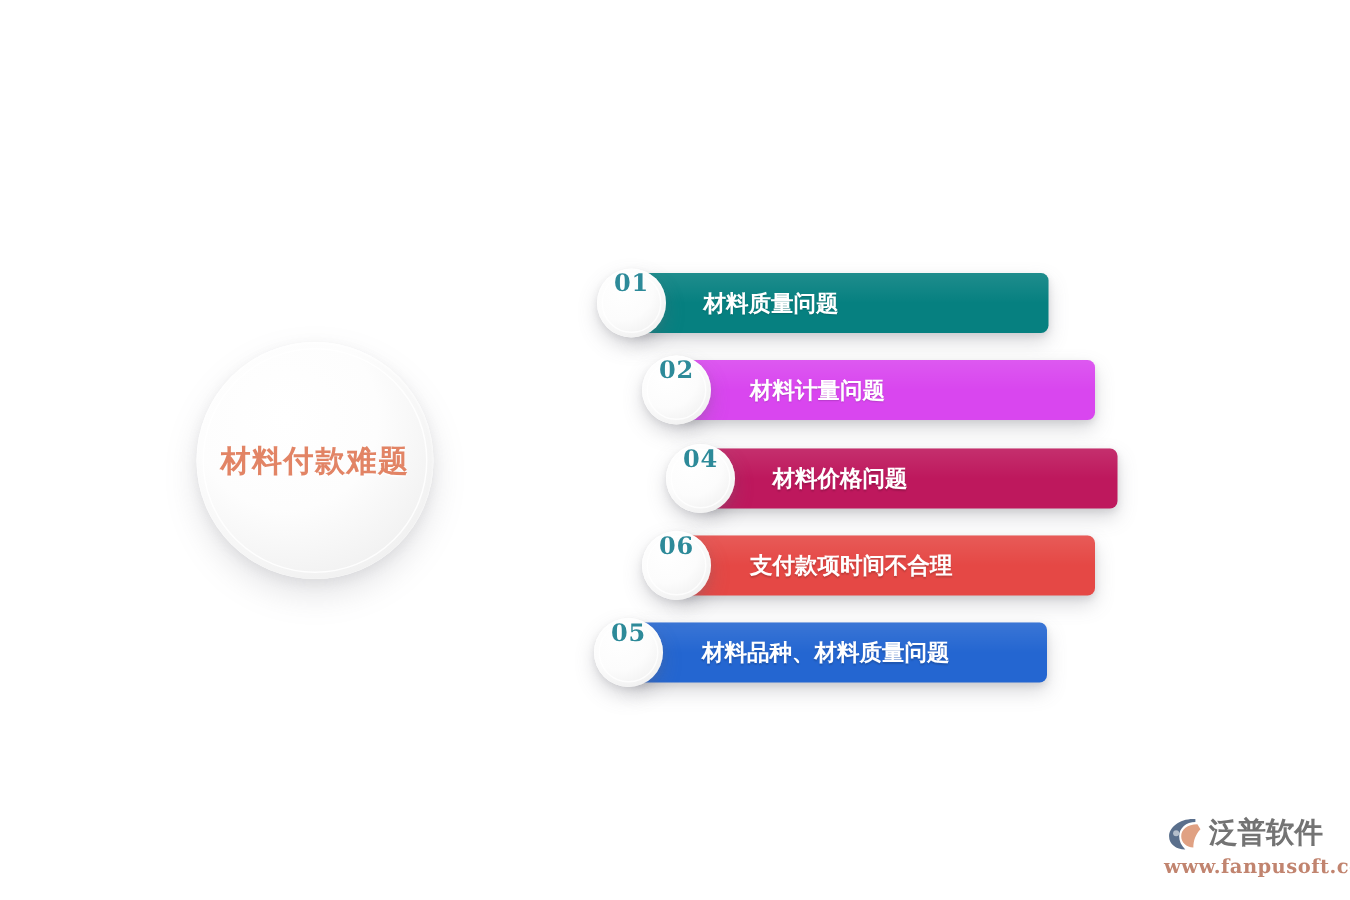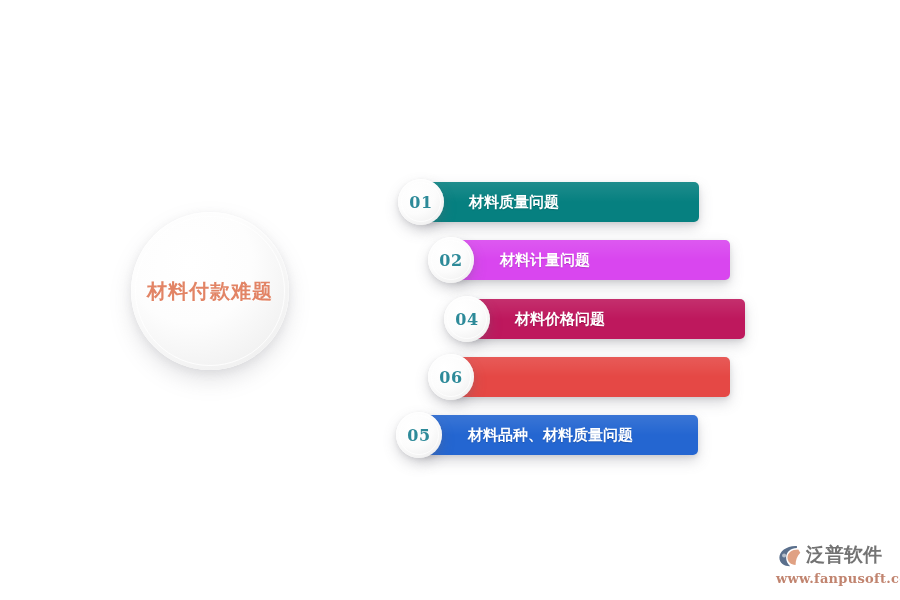--- a/index.html
+++ b/index.html
@@ -20,21 +20,21 @@
     position: relative;
     width: 900px;
     height: 600px;
     background: #ffffff;
   }
 
   
   .hub {
     position: absolute;
     left: 131px;
-    top: 212px;
+    top: 228px;
     width: 158px;
     height: 158px;
     border-radius: 50%;
     background: radial-gradient(circle at 38% 32%, #ffffff 0%, #fdfdfd 42%, #f3f3f3 72%, #e9e9e9 100%);
     box-shadow:
       0 10px 22px rgba(120,120,130,0.20),
       0 3px 8px rgba(120,120,130,0.12),
       inset 0 1px 2px rgba(255,255,255,0.9);
     display: flex;
     align-items: center;
@@ -100,21 +100,20 @@
     top: -3px;
     width: 46px;
     height: 46px;
     border-radius: 50%;
     background: radial-gradient(circle at 36% 30%, #ffffff 0%, #fcfcfc 48%, #f1f1f1 78%, #e6e6e6 100%);
     box-shadow:
       0 6px 13px rgba(110,110,120,0.26),
       0 2px 4px rgba(110,110,120,0.14),
       inset 0 1px 2px rgba(255,255,255,0.95);
     display: flex;
-    align-items: center;
     justify-content: center;
     z-index: 3;
   }
   .num-circle .num-ring {
     position: absolute;
     left: 3px; top: 3px; right: 3px; bottom: 3px;
     border-radius: 50%;
     border: 1px solid rgba(255,255,255,0.8);
     pointer-events: none;
   }
@@ -201,20 +200,21 @@
           <div class="bar-label" style="margin-left: 47px;">材料价格问题</div>
         </div>
         <div class="num-circle" style="left: 444px;">
           <div class="num-ring"></div>
           <div class="num-text">04</div>
         </div>
       </div>
       <div class="row" style="left: 0px; top: 357px;">
         <div class="bar" style="left: 453px; width: 277px; background: rgb(229, 72, 69);">
           <div class="bar-sheen"></div>
+          <div class="bar-label" style="margin-left: 47px;">支付款项时间不合理</div>
         </div>
         <div class="num-circle" style="left: 428px;">
           <div class="num-ring"></div>
           <div class="num-text">06</div>
         </div>
       </div>
       <div class="row" style="left: 0px; top: 415px;">
         <div class="bar" style="left: 421px; width: 277px; background: rgb(36, 102, 209);">
           <div class="bar-sheen"></div>
           <div class="bar-label" style="margin-left: 47px;">材料品种、材料质量问题</div>

